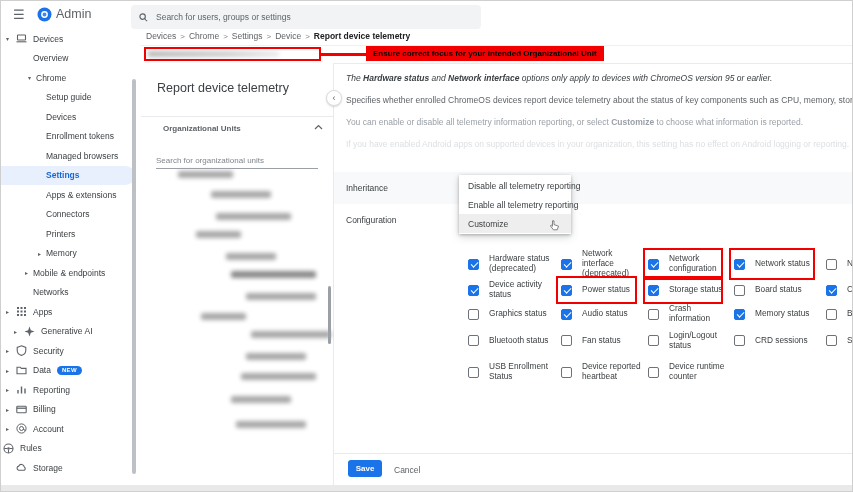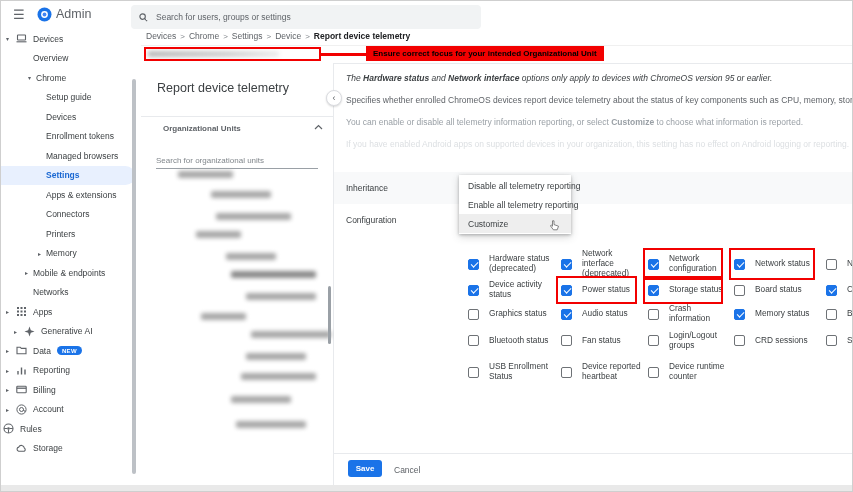--- a/index.html
+++ b/index.html
@@ -176,20 +176,27 @@
           </g>
         </svg>
       <span>Apps</span>
     </div>
     <div class="nav-item" style="padding-left:13px">
       <span class="arr">▸</span>
       <svg class="nicon" width="11" height="11" viewBox="0 0 11 11">
           <path d="M5.5 0.5 L6.8 4.2 L10.5 5.5 L6.8 6.8 L5.5 10.5 L4.2 6.8 L0.5 5.5 L4.2 4.2 Z" fill="#5f6368"></path>
         </svg>
       <span>Generative AI</span>
+    </div>
+    <div class="nav-item" style="padding-left:5px">
+      <span class="arr">▸</span>
+      <svg class="nicon" width="11" height="11" viewBox="0 0 11 11">
+          <path d="M5.5 0.8 L9.8 2.4 V5.3 C9.8 7.9 7.9 9.8 5.5 10.4 C3.1 9.8 1.2 7.9 1.2 5.3 V2.4 Z" fill="none" stroke="#5f6368" stroke-width="1.1"></path>
+        </svg>
+      <span>Security</span>
     </div>
     <div class="nav-item" style="padding-left:5px">
       <span class="arr">▸</span>
       <svg class="nicon" width="11" height="11" viewBox="0 0 11 11">
           <path d="M1 2.2 H4.2 L5.3 3.4 H10 V8.8 H1 Z" fill="none" stroke="#5f6368" stroke-width="1.1"></path>
         </svg>
       <span>Data</span>
       <span class="badge">NEW</span>
     </div>
     <div class="nav-item" style="padding-left:5px">
@@ -373,21 +380,21 @@
         <div class="cell">
             <span class="cb"></span>
             <span class="clabel">Bluetooth status</span>
           </div>
         <div class="cell">
             <span class="cb"></span>
             <span class="clabel">Fan status</span>
           </div>
         <div class="cell">
             <span class="cb"></span>
-            <span class="clabel">Login/Logout groups</span>
+            <span class="clabel">Login/Logout status</span>
           </div>
         <div class="cell">
             <span class="cb"></span>
             <span class="clabel">CRD sessions</span>
           </div>
         <div class="cell">
             <span class="cb"></span>
             <span class="clabel">Secu</span>
           </div>
         <div class="cell">

